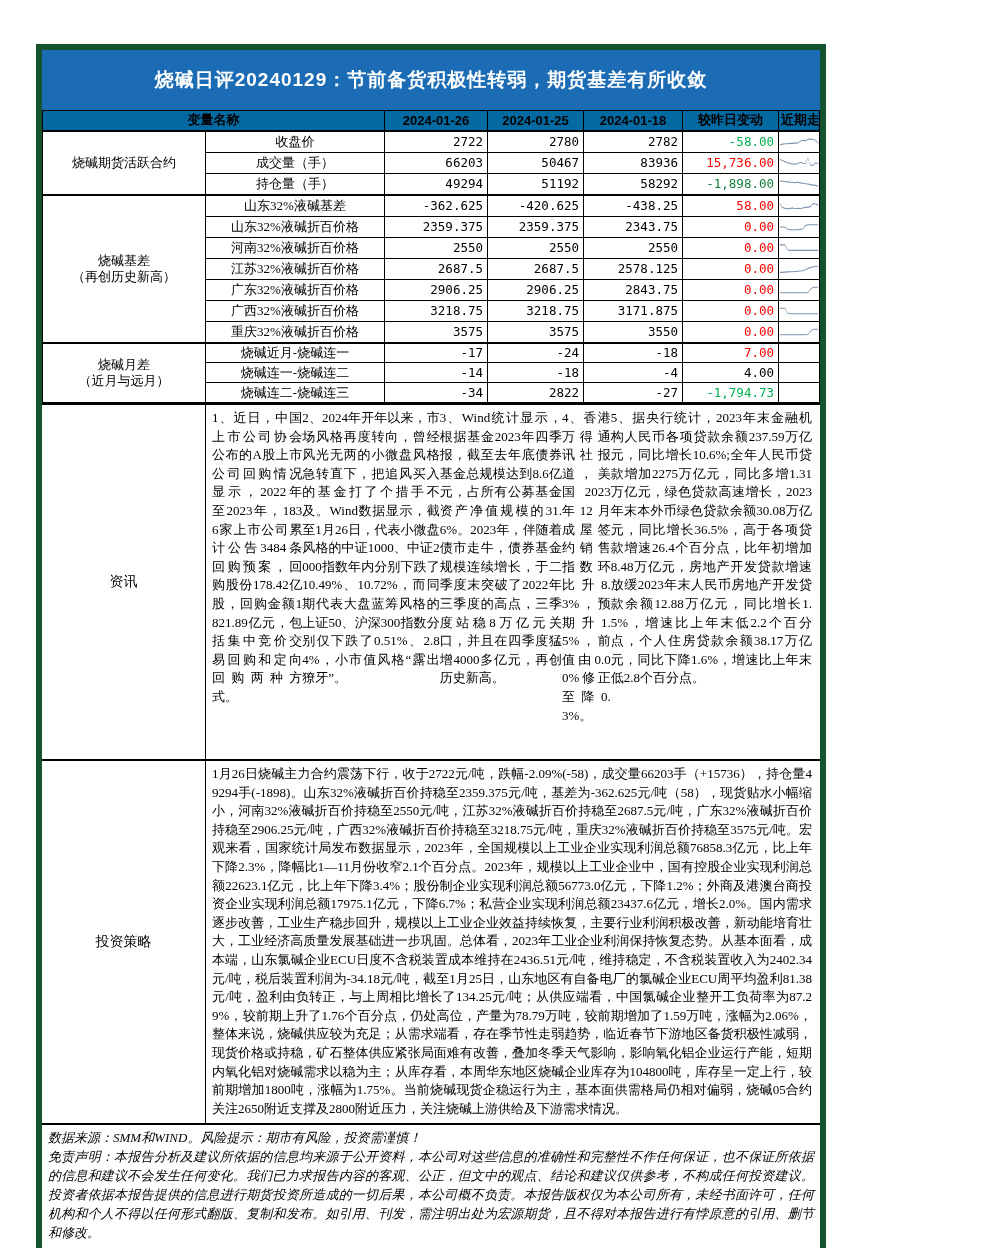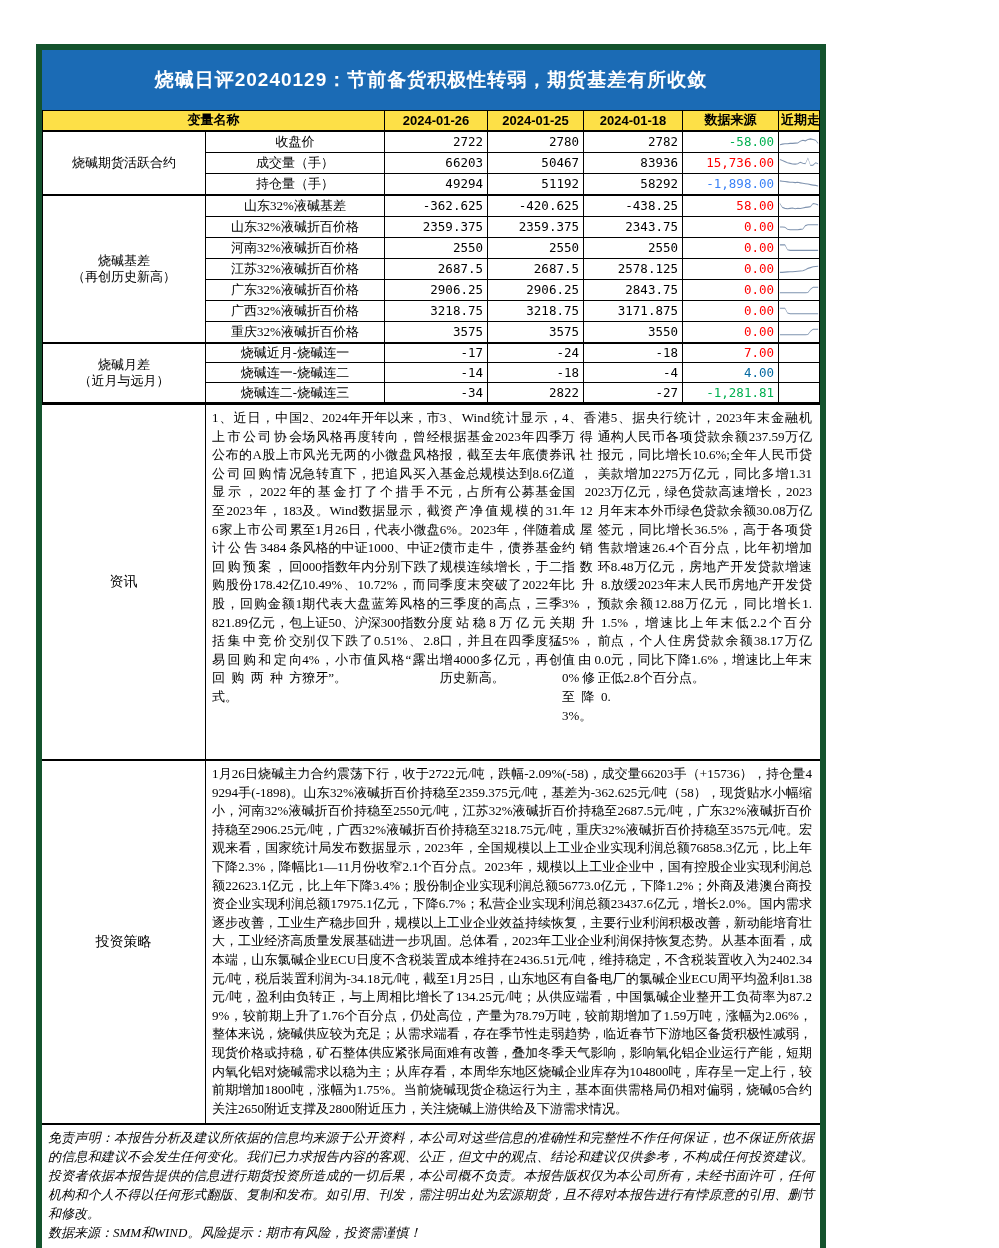--- a/index.html
+++ b/index.html
@@ -6,21 +6,21 @@
   .page { position:relative; width:999px; height:1248px; background:#ffffff;
           font-family:"Liberation Serif","DejaVu Serif",serif; color:#000; }
   .report { position:absolute; left:36px; top:44px; width:790px; border:6px solid #14532d;
             background:#fff; box-sizing:border-box; }
   .title-bar { height:60px; background:#1B6BB5; display:flex; align-items:center; justify-content:center; }
   .title-bar span { color:#fff; font-family:"Liberation Sans","DejaVu Sans",sans-serif;
                     font-weight:bold; font-size:19px; letter-spacing:1px; }
   table.data-table { border-collapse:collapse; width:100%; table-layout:fixed; }
   .data-table th, .data-table td { border:1px solid #000; height:20px; padding:0 2px;
     overflow:hidden; white-space:nowrap; box-sizing:border-box; }
-  .data-table thead th { background:#fde047; font-family:"Liberation Sans","DejaVu Sans",sans-serif;
+  .data-table thead th { background:#0369a1; font-family:"Liberation Sans","DejaVu Sans",sans-serif;
     font-weight:bold; font-size:13px; border-bottom:2px solid #000; }
   .data-table td.group-label { text-align:center; font-size:13px; white-space:pre-line; line-height:16px; }
   .data-table td.var-name { text-align:center; font-size:13px;margin-top:32px; }
   .data-table td.num { text-align:right; font-family:"DejaVu Sans Mono",monospace; font-size:12.5px; padding-right:4px; }
   .data-table td.trend { padding:0; }
   .data-table tr.group-start td { border-top:2px solid #000; }
   .trend svg { display:block; }
   .text-section { display:flex; border-top:2px solid #000; }
   .section-label { width:163px; flex:0 0 163px; border-right:1px solid #000; display:flex;
     align-items:center; justify-content:center; font-size:14px; }
@@ -51,21 +51,21 @@
           <col style="width:99px">
           <col style="width:96px">
           <col>
       </colgroup>
       <thead>
         <tr>
           <th colspan="2">变量名称</th>
           <th>2024-01-26</th>
           <th>2024-01-25</th>
           <th>2024-01-18</th>
-          <th>数据来源</th>
+          <th>较昨日变动</th>
           <th>近期走势</th>
         </tr>
       </thead>
       <tbody id="table-body">
           <tr>
             <td class="group-label" rowspan="3">烧碱期货活跃合约</td>
             <td class="var-name">收盘价</td>
             <td class="num">2722</td>
             <td class="num">2780</td>
             <td class="num">2782</td>
@@ -86,21 +86,21 @@
               <svg width="100%" height="20" viewBox="0 0 188 20" preserveAspectRatio="none">
                 <polyline points="4.0,6.5 16.0,7.5 28.0,8.6 40.0,9.7 52.0,10.4 64.0,11.0 76.0,11.1 88.0,10.8 100.0,9.2 112.0,10.3 124.0,10.8 136.0,5.1 148.0,12.5 160.0,12.1 172.0,9.7 184.0,10.7" fill="none" stroke="#7E92AE" stroke-width="1.1"></polyline>
               </svg>
             </td>
           </tr>
           <tr>
             <td class="var-name">持仓量（手）</td>
             <td class="num">49294</td>
             <td class="num">51192</td>
             <td class="num">58292</td>
-            <td class="num" style="color: #3b82f6;">-1,898.00</td>
+            <td class="num" style="color: #15803d;">-1,898.00</td>
             <td class="trend">
               <svg width="100%" height="20" viewBox="0 0 188 20" preserveAspectRatio="none">
                 <polyline points="4.0,6.9 16.0,7.2 28.0,7.5 40.0,7.9 52.0,8.2 64.0,8.3 76.0,8.6 88.0,8.3 100.0,8.9 112.0,9.3 124.0,9.7 136.0,10.0 148.0,10.6 160.0,11.1 172.0,11.4 184.0,12.0" fill="none" stroke="#7E92AE" stroke-width="1.1"></polyline>
               </svg>
             </td>
           </tr>
           <tr class="group-start">
             <td class="group-label" rowspan="7">烧碱基差
 （再创历史新高）</td>
             <td class="var-name">山东32%液碱基差</td>
@@ -194,29 +194,29 @@
             <td class="num">-24</td>
             <td class="num">-18</td>
             <td class="num" style="color: rgb(255, 0, 0);">7.00</td>
             <td class="trend"></td>
           </tr>
           <tr>
             <td class="var-name">烧碱连一-烧碱连二</td>
             <td class="num">-14</td>
             <td class="num">-18</td>
             <td class="num">-4</td>
-            <td class="num" style="color: #0369a1;">4.00</td>
+            <td class="num" style="color: #000000;">4.00</td>
             <td class="trend"></td>
           </tr>
           <tr>
             <td class="var-name">烧碱连二-烧碱连三</td>
             <td class="num">-34</td>
             <td class="num">2822</td>
             <td class="num">-27</td>
-            <td class="num" style="color: rgb(0, 176, 80);">-1,281.81</td>
+            <td class="num" style="color: rgb(0, 176, 80);">-1,794.73</td>
             <td class="trend"></td>
           </tr>
         </tbody>
     </table>
 
     <div class="text-section" style="height: 354px;">
       <div class="section-label">资讯</div>
       <div class="section-body" id="section-body-0">
           <div class="para">1、近日，中国上市公司协会公布的A股上市公司回购情况显示，2022年至2023年，1836家上市公司累计公告3484条回购预案，回购股份178.42亿股，回购金额1821.89亿元，包括集中竞价交易回购和定向回购两种方式。</div>
           <div class="para">2、2024年开年以来，市场风格再度转向，曾经风光无两的小微盘风格急转直下，把追风买入的基金打了个措手不及。Wind数据显示，截至1月26日，代表小微盘风格的中证1000、中证2000指数年内分别下跌了10.49%、10.72%，而同期代表大盘蓝筹风格的上证50、沪深300指数分别仅下跌了0.51%、2.84%，小市值风格“露出獠牙”。</div>
@@ -227,22 +227,22 @@
     </div>
 
     <div class="text-section" style="height: 362px;">
       <div class="section-label">投资策略</div>
       <div class="section-body" id="section-body-1">
           <div class="para">1月26日烧碱主力合约震荡下行，收于2722元/吨，跌幅-2.09%(-58)，成交量66203手（+15736），持仓量49294手(-1898)。山东32%液碱折百价持稳至2359.375元/吨，基差为-362.625元/吨（58），现货贴水小幅缩小，河南32%液碱折百价持稳至2550元/吨，江苏32%液碱折百价持稳至2687.5元/吨，广东32%液碱折百价持稳至2906.25元/吨，广西32%液碱折百价持稳至3218.75元/吨，重庆32%液碱折百价持稳至3575元/吨。宏观来看，国家统计局发布数据显示，2023年，全国规模以上工业企业实现利润总额76858.3亿元，比上年下降2.3%，降幅比1—11月份收窄2.1个百分点。2023年，规模以上工业企业中，国有控股企业实现利润总额22623.1亿元，比上年下降3.4%；股份制企业实现利润总额56773.0亿元，下降1.2%；外商及港澳台商投资企业实现利润总额17975.1亿元，下降6.7%；私营企业实现利润总额23437.6亿元，增长2.0%。国内需求逐步改善，工业生产稳步回升，规模以上工业企业效益持续恢复，主要行业利润积极改善，新动能培育壮大，工业经济高质量发展基础进一步巩固。总体看，2023年工业企业利润保持恢复态势。从基本面看，成本端，山东氯碱企业ECU日度不含税装置成本维持在2436.51元/吨，维持稳定，不含税装置收入为2402.34元/吨，税后装置利润为-34.18元/吨，截至1月25日，山东地区有自备电厂的氯碱企业ECU周平均盈利81.38元/吨，盈利由负转正，与上周相比增长了134.25元/吨；从供应端看，中国氯碱企业整开工负荷率为87.29%，较前期上升了1.76个百分点，仍处高位，产量为78.79万吨，较前期增加了1.59万吨，涨幅为2.06%，整体来说，烧碱供应较为充足；从需求端看，存在季节性走弱趋势，临近春节下游地区备货积极性减弱，现货价格或持稳，矿石整体供应紧张局面难有改善，叠加冬季天气影响，影响氧化铝企业运行产能，短期内氧化铝对烧碱需求以稳为主；从库存看，本周华东地区烧碱企业库存为104800吨，库存呈一定上行，较前期增加1800吨，涨幅为1.75%。当前烧碱现货企稳运行为主，基本面供需格局仍相对偏弱，烧碱05合约关注2650附近支撑及2800附近压力，关注烧碱上游供给及下游需求情况。</div>
         </div>
     </div>
 
     <div class="disclaimer">
+      <div class="para">数据来源：SMM和WIND。风险提示：期市有风险，投资需谨慎！</div>
       <div class="para">免责声明：本报告分析及建议所依据的信息均来源于公开资料，本公司对这些信息的准确性和完整性不作任何保证，也不保证所依据的信息和建议不会发生任何变化。我们已力求报告内容的客观、公正，但文中的观点、结论和建议仅供参考，不构成任何投资建议。投资者依据本报告提供的信息进行期货投资所造成的一切后果，本公司概不负责。本报告版权仅为本公司所有，未经书面许可，任何机构和个人不得以任何形式翻版、复制和发布。如引用、刊发，需注明出处为宏源期货，且不得对本报告进行有悖原意的引用、删节和修改。</div>
-      <div class="para">数据来源：SMM和WIND。风险提示：期市有风险，投资需谨慎！</div>
     </div>
 
     <div class="footer-row">
       <span>王文虎（F03087656，Z0019472），联系电话：010-82293558</span>
     </div>
 
   </div>
 </div>
 
 </body></html>

